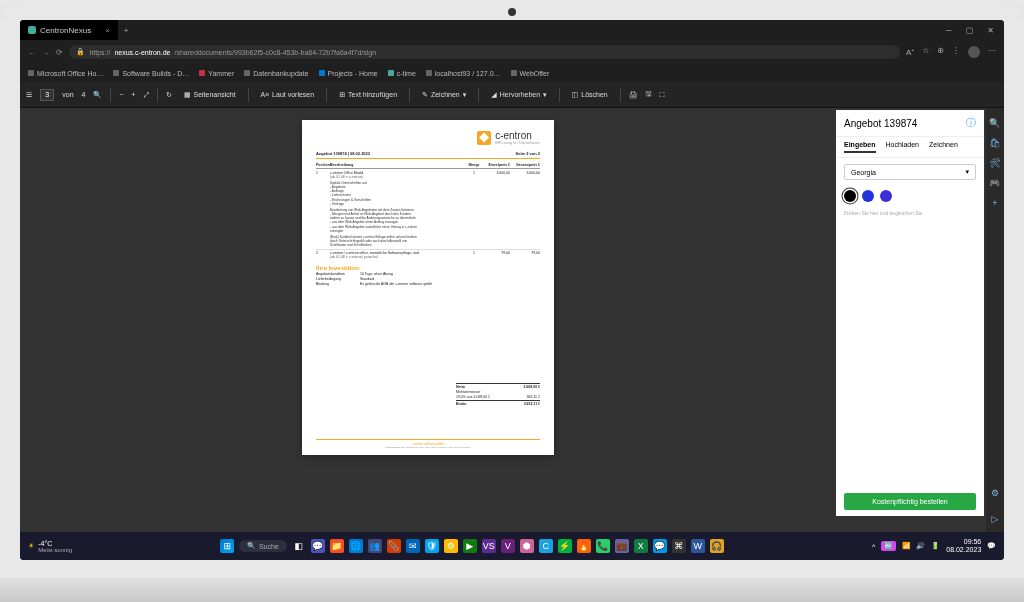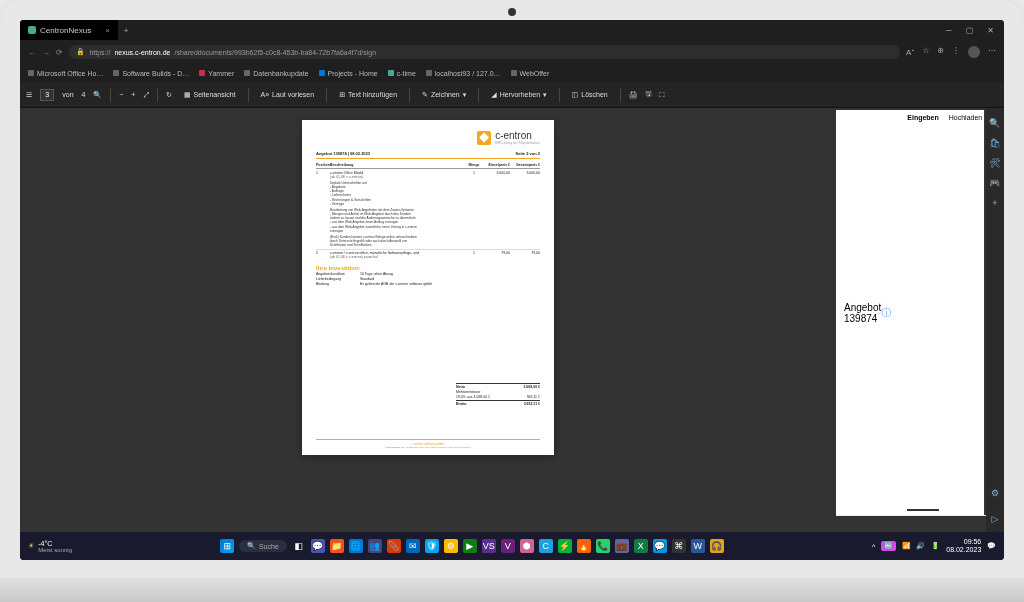--- a/index.html
+++ b/index.html
@@ -39,21 +39,21 @@
 .line-item{display:flex;font-size:3.5px;margin-bottom:1px}
 .desc-block{font-size:3.2px;color:#333;margin:2px 0 2px 14px;line-height:1.3}
 .invest{color:#f5a623;font-size:6px;font-weight:bold;margin-top:6px}
 .invest-row{display:flex;font-size:3.5px;margin-top:1px}
 .ik{width:44px}.iv{flex:1}
 .totals{position:absolute;right:14px;bottom:48px;font-size:3.5px;text-align:right}
 .tot-row{display:flex;justify-content:space-between;width:84px;margin-bottom:1px}
 .tot-row.b{font-weight:bold;border-top:.5px solid #333;padding-top:1px}
 .footer{position:absolute;bottom:6px;left:14px;right:14px;text-align:center;font-size:3px;color:#f5a623;border-top:.5px solid #f5a623;padding-top:2px}
 .footer .sub{color:#888;font-size:2.5px}
-.sign-panel{width:148px;background:#fff;margin:2px 2px 16px 0;display:flex;flex-direction:row;font-size:8px}
+.sign-panel{width:148px;background:#fff;margin:2px 2px 16px 0;display:flex;flex-direction:column;font-size:8px}
 .sign-hdr{display:flex;justify-content:space-between;align-items:center;padding:6px 8px;border-bottom:1px solid #eee}
 .sign-hdr h3{font-size:10px;font-weight:500}
 .help-ico{color:#4a9eff;font-size:10px}
 .sign-tabs{display:flex;gap:10px;padding:4px 8px;font-size:7px;border-bottom:1px solid #eee}
 .sign-tab{padding-bottom:3px}
 .sign-tab.active{font-weight:bold;border-bottom:2px solid #333}
 .font-sel{margin:6px 8px;padding:3px 6px;border:1px solid #ccc;font-size:7px;display:flex;justify-content:space-between;align-items:center;border-radius:2px}
 .colors{display:flex;gap:6px;padding:4px 8px}
 .color{width:12px;height:12px;border-radius:50%}
 .color.sel{box-shadow:0 0 0 1.5px #fff,0 0 0 2.5px #333}

